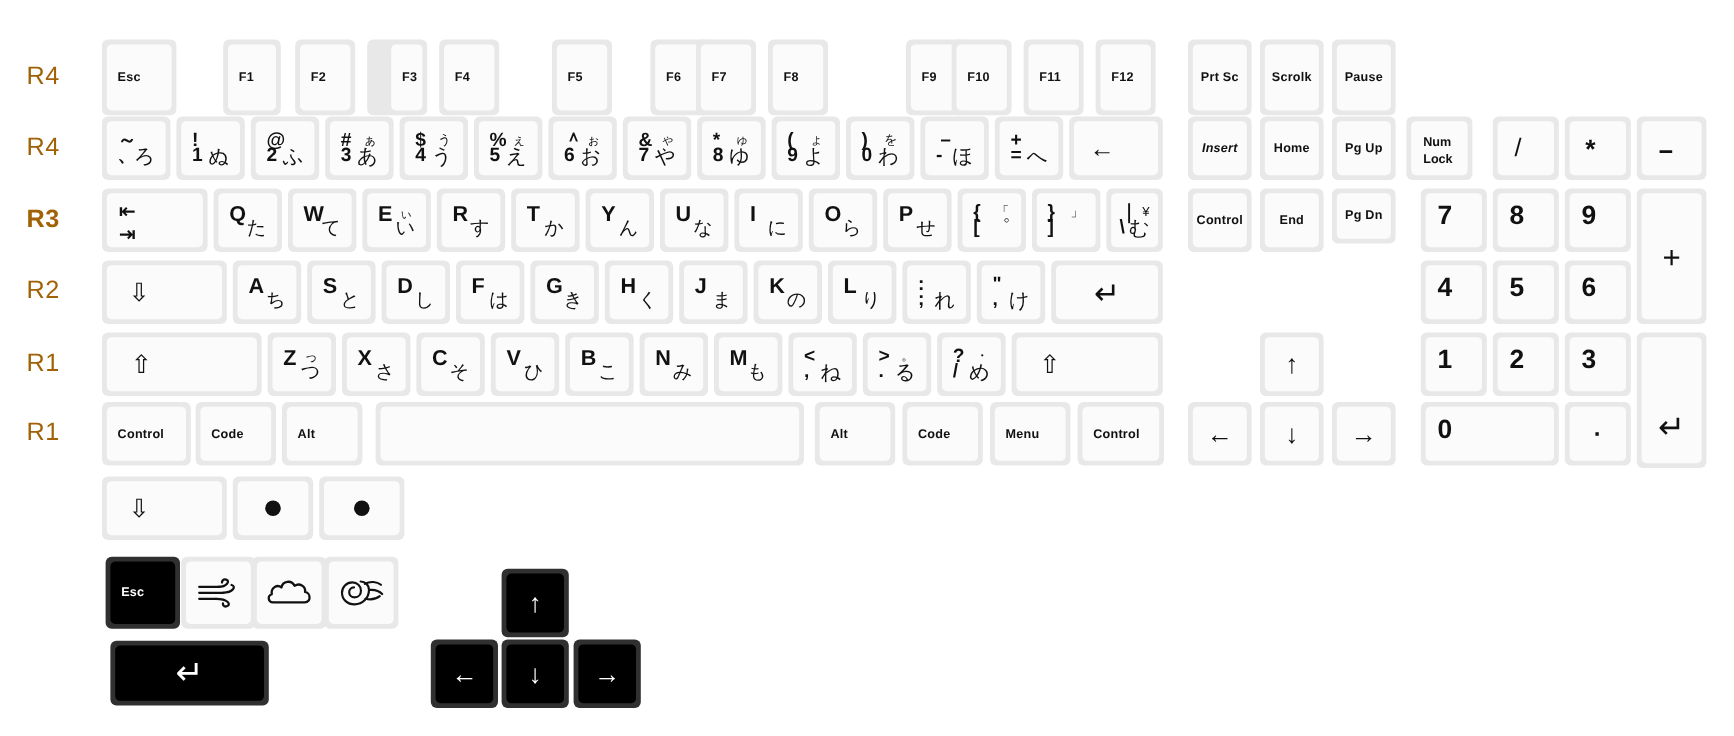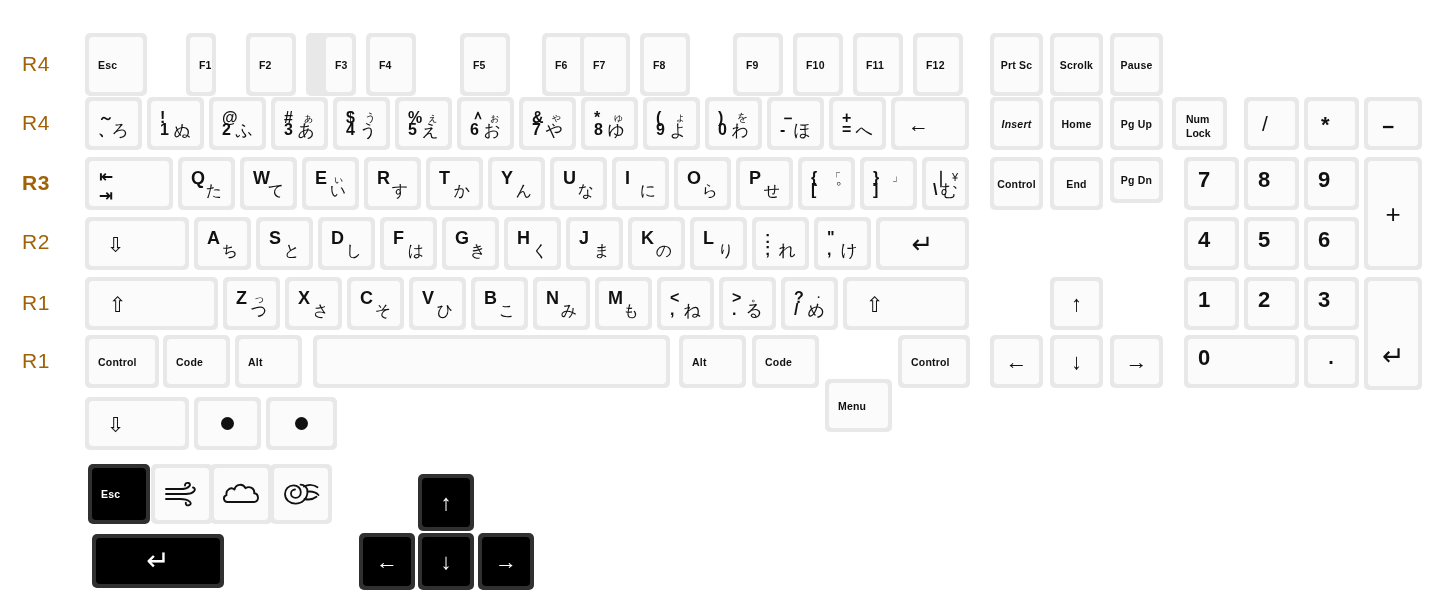--- a/index.html
+++ b/index.html
@@ -93,21 +93,21 @@
   <div class="profile-label" style="left:22px;top:171px;font-weight:bold;">R3</div>
   <div class="profile-label" style="left:22px;top:230px;">R2</div>
   <div class="profile-label" style="left:22px;top:291px;">R1</div>
   <div class="profile-label" style="left:22px;top:349px;">R1</div>
 
   <div class="key" style="left:85px;top:33px;width:62px;height:63px;">
     <div class="cap">
         <span class="lg word">Esc</span>
       </div>
   </div>
-  <div class="key" style="left:186px;top:33px;width:30px;height:63px;">
+  <div class="key" style="left:186px;top:33px;width:48px;height:63px;">
     <div class="cap">
         <span class="lg word">F1</span>
       </div>
   </div>
   <div class="key" style="left:246px;top:33px;width:50px;height:63px;">
     <div class="cap">
         <span class="lg word">F2</span>
       </div>
   </div>
   <div class="key" style="left:306px;top:33px;width:50px;height:63px;padding-left:20px;">
@@ -133,21 +133,21 @@
   <div class="key" style="left:580px;top:33px;width:50px;height:63px;">
     <div class="cap">
         <span class="lg word">F7</span>
       </div>
   </div>
   <div class="key" style="left:640px;top:33px;width:50px;height:63px;">
     <div class="cap">
         <span class="lg word">F8</span>
       </div>
   </div>
-  <div class="key" style="left:733px;top:33px;width:50px;height:63px;">
+  <div class="key" style="left:755px;top:33px;width:50px;height:63px;">
     <div class="cap">
         <span class="lg word">F9</span>
       </div>
   </div>
   <div class="key" style="left:793px;top:33px;width:50px;height:63px;">
     <div class="cap">
         <span class="lg word">F10</span>
       </div>
   </div>
   <div class="key" style="left:853px;top:33px;width:50px;height:63px;">
@@ -560,21 +560,21 @@
   <div class="key" style="left:679px;top:335px;width:67px;height:53px;">
     <div class="cap">
         <span class="lg word">Alt</span>
       </div>
   </div>
   <div class="key" style="left:752px;top:335px;width:67px;height:53px;">
     <div class="cap">
         <span class="lg word">Code</span>
       </div>
   </div>
-  <div class="key" style="left:825px;top:335px;width:67px;height:53px;margin-top:44px;">
+  <div class="key" style="left:825px;top:335px;width:67px;height:53px;">
     <div class="cap">
         <span class="lg word">Menu</span>
       </div>
   </div>
   <div class="key" style="left:898px;top:335px;width:72px;height:53px;">
     <div class="cap">
         <span class="lg word">Control</span>
       </div>
   </div>
 

